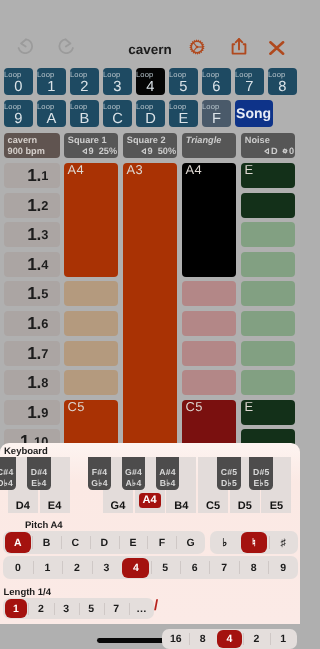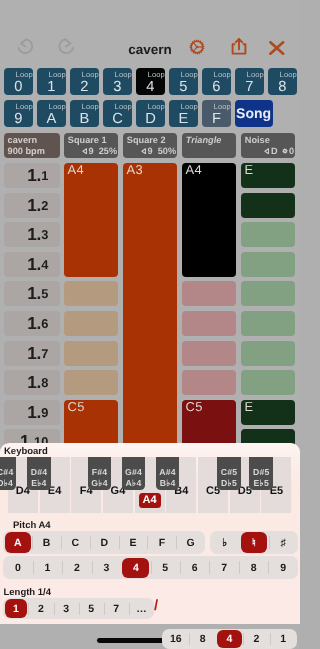--- a/index.html
+++ b/index.html
@@ -15,21 +15,21 @@
   .dots{display:flex;align-items:flex-end;gap:2.3px;height:8.6px;}
   .dots i{display:block;width:2.2px;height:2.2px;background:#8d8d8d;border-radius:50%;}
 
   
   #navbar{position:absolute;left:0;top:32px;width:300px;height:32px;}
   #navtitle{position:absolute;left:0;top:9.5px;width:300px;text-align:center;font-size:13.5px;font-weight:bold;color:#1c1c1c;}
   .navicon{position:absolute;}
 
   
   .loopbtn{position:absolute;width:28.9px;height:27.9px;border-radius:4px;background:#1e4a62;color:#cfd8dc;}
-  .loopbtn .lb-top{position:absolute;left:0;right:0;top:3.1px;text-align:right;font-size:7.6px;line-height:8px;color:#b9c6cd;letter-spacing:.1px;}
+  .loopbtn .lb-top{position:absolute;left:0;right:0;top:3.1px;text-align:left;font-size:7.6px;line-height:8px;color:#b9c6cd;letter-spacing:.1px;}
   .loopbtn .lb-main{position:absolute;left:0;right:0;top:12.2px;text-align:center;font-size:14.7px;line-height:15px;color:#dbe3e8;}
   .loopbtn.sel{background:#050505;}
   .loopbtn.empty{background:#4a5a6a;}
   #songbtn{position:absolute;left:234.6px;top:99.6px;width:38px;height:27.7px;border-radius:4px;background:#0e3389;
            color:#e8ecf6;font-size:14px;font-weight:bold;display:flex;align-items:center;justify-content:center;}
 
   
   .hdr{position:absolute;top:132.7px;height:25px;border-radius:4px;background:#565656;overflow:hidden;}
   .hdr.song{background:#605450;}
   .hdr .h1{position:absolute;left:3.6px;top:1.9px;font-size:9.2px;font-weight:bold;color:#cdcdcd;white-space:nowrap;}
@@ -45,21 +45,21 @@
   .rowlabel .min{font-size:12.8px;font-weight:bold;}
   .cell{position:absolute;width:54.3px;border-radius:4px;overflow:hidden;}
   .cell .nl{position:absolute;left:3.3px;top:-0.8px;font-size:12.9px;font-weight:normal;color:#ded8d2;letter-spacing:0.4px;}
 
   
   #kbpanel{position:absolute;left:0;top:442.5px;width:300px;height:181.5px;border-radius:9px 9px 0 0;
            background:linear-gradient(#fdf4f1,#fbe9e4 22%,#fbeae6);overflow:hidden;}
   #kbtitle{position:absolute;left:4px;top:445.5px;font-size:9.5px;font-weight:bold;color:#1d1d1d;}
   #keys{position:absolute;left:0;top:457px;width:300px;height:56.1px;}
   .wkey{position:absolute;top:0;height:56.1px;background:#e3dcda;display:flex;align-items:flex-end;justify-content:center;}
-  .wkey span{font-size:11px;font-weight:bold;color:#141414;margin-bottom:16px;}
+  .wkey span{font-size:11px;font-weight:bold;color:#141414;margin-bottom:1px;}
   .wkey .sel{background:#a4120f;color:#fff;border-radius:3.5px;padding:1.5px 4px;margin-bottom:5.5px;}
   .bkey{position:absolute;top:-0.3px;height:33.7px;background:#4d4c4c;border-radius:0 0 4.5px 4.5px;}
   .bkey span{position:absolute;left:0;right:0;text-align:center;font-size:8.7px;font-weight:bold;color:#d8d8d8;line-height:9px;letter-spacing:0.25px;text-indent:0.25px;}
   .bkey span:nth-child(1){top:11.5px;}
   .bkey span:nth-child(2){top:21.8px;}
 
   
   .seclabel{position:absolute;font-size:9.5px;font-weight:bold;color:#1b1b1b;}
   .segctl{position:absolute;display:flex;background:#e4dedc;border-radius:7px;overflow:hidden;}
   .seg{flex:1 1 0;display:flex;align-items:center;justify-content:center;position:relative;
@@ -304,23 +304,20 @@
 
   <div id="kbpanel"></div>
   <div id="kbtitle">Keyboard</div>
   <div id="keys">
       <div class="wkey" style="left: 7.8px; width: 30.1px;">
         <span>D4</span>
       </div>
       <div class="wkey" style="left: 39.5px; width: 30.1px;">
         <span>E4</span>
       </div>
-      <div class="wkey" style="left: 71.2px; width: 30.1px;">
-        <span>F4</span>
-      </div>
       <div class="wkey" style="left: 102.9px; width: 30.1px;">
         <span>G4</span>
       </div>
       <div class="wkey" style="left: 134.6px; width: 30.1px;">
         <span class="sel">A4</span>
       </div>
       <div class="wkey" style="left: 166.3px; width: 30.1px;">
         <span>B4</span>
       </div>
       <div class="wkey" style="left: 198px; width: 30.1px;">
@@ -356,21 +353,21 @@
         <span>C#5</span>
         <span>D♭5</span>
       </div>
       <div class="bkey" style="left: 249.3px; width: 23.8px;">
         <span>D#5</span>
         <span>E♭5</span>
       </div>
     </div>
 
   <div id="homeind"></div>
-<div class="seclabel" style="left: 13px; top: 519.5px;">Pitch A4</div>
+<div class="seclabel" style="left: 1px; top: 519.5px; padding-left: 24px;">Pitch A4</div>
     <div class="segctl" style="left: 3.3px; top: 530.8px; width: 201.8px; height: 23.6px;">
       <div class="seg on">
         <span class="pill"></span>
         <span class="lab">A</span>
       </div>
       <div class="seg">
         <span class="lab">B</span>
       </div>
       <div class="seg">
         <span class="lab">C</span>

